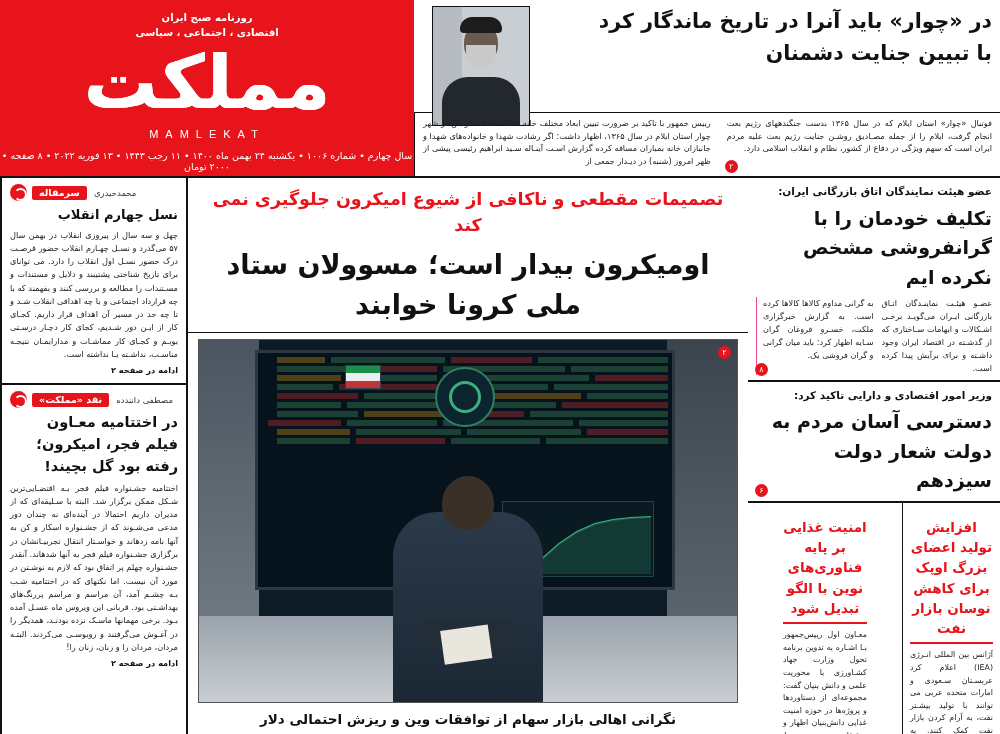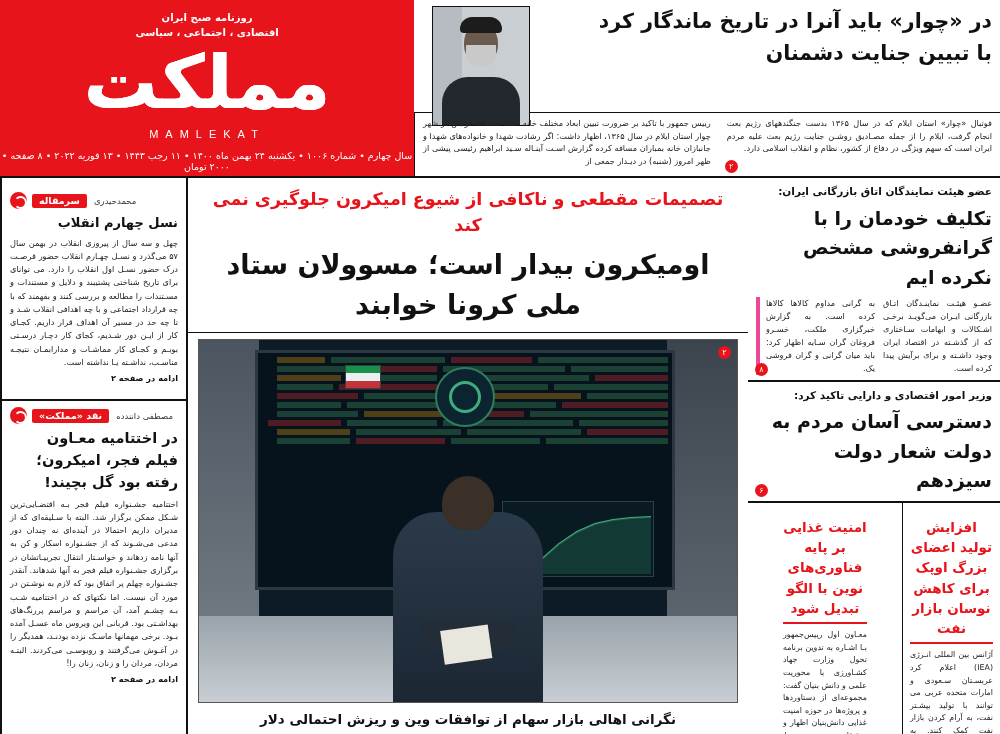--- a/index.html
+++ b/index.html
@@ -213,21 +213,20 @@
     box-sizing: border-box;
     display: flex;
     flex-direction: column;
   }
   .op-block {
     padding: 6px 8px 8px 8px;
     box-sizing: border-box;
     direction: rtl;
     text-align: right;
     position: relative;
-    margin-top: 8px;
   }
   .op-block + .op-block { border-top: 2px solid #111; }
   .op-tagrow {
     display: flex;
     flex-direction: row-reverse;
     align-items: center;
     gap: 5px;
     margin-bottom: 4px;
   }
   .op-tag {
@@ -487,21 +486,21 @@
     flex-direction: row-reverse;
     gap: 8px;
     margin-top: 5px;
   }
   .lb-cols .c {
     flex: 1;
     font-size: 8.1px;
     line-height: 1.6;
     text-align: justify;
     color: #222;
-    border-left: 4px solid #ec4899;
+    border-left: 1px solid #ec4899;
     padding-left: 6px;
   }
   .lb-cols .c:last-child { border-left: none; padding-left: 0;}
   .lb-pg {
     position: absolute;
     bottom: 4px; left: 7px;
   }
   .two-up {
     display: flex;
     flex-direction: row-reverse;

